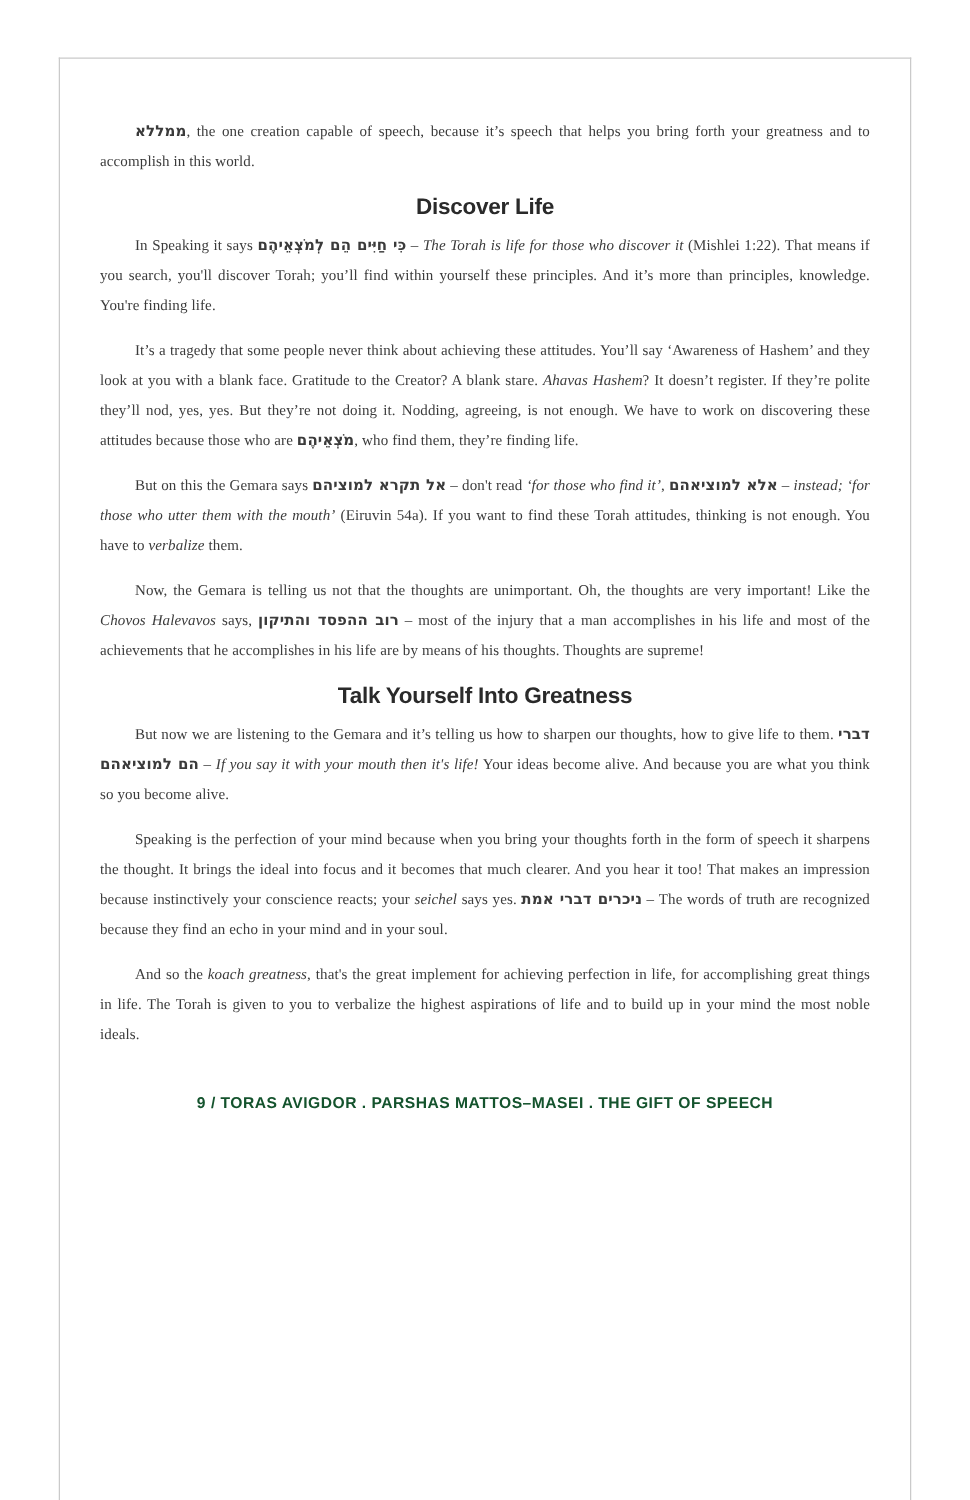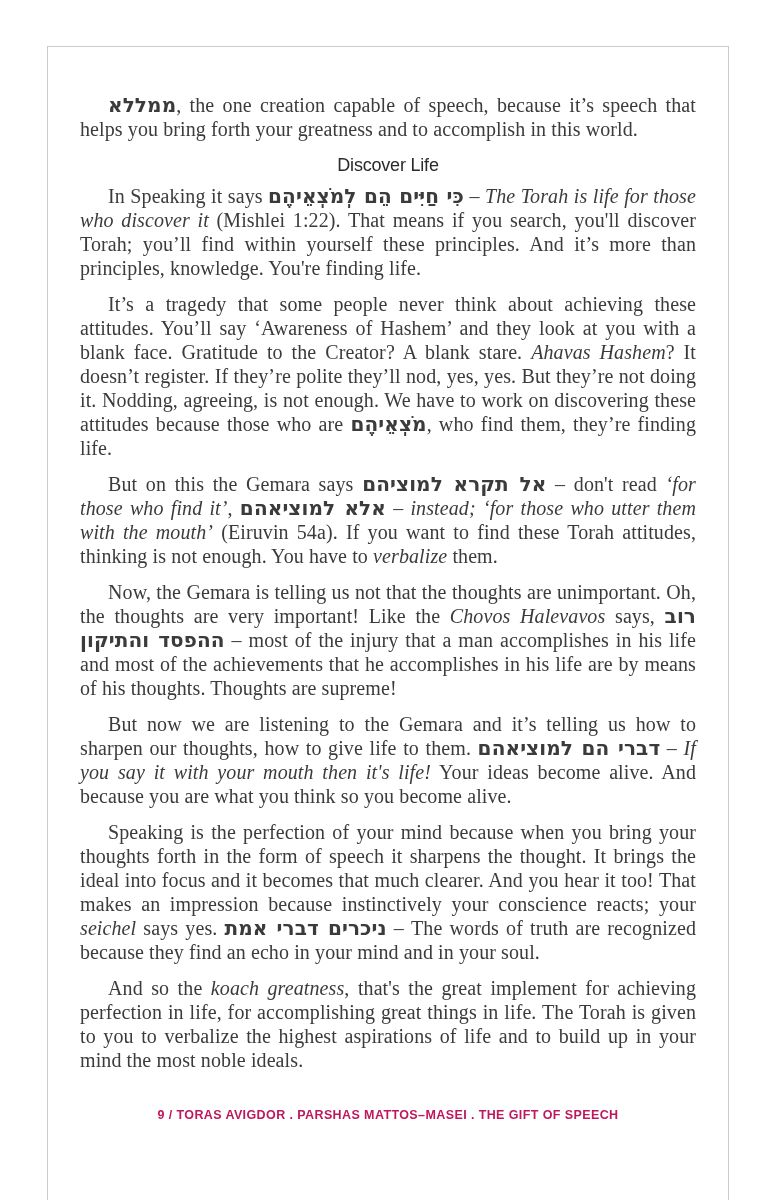--- a/index.html
+++ b/index.html
@@ -13,65 +13,66 @@
     width: 682px;
     height: 1220px;              
     margin: 46px auto 0;
     background: #ffffff;
     border: 1px solid #cacaca;
     border-bottom: none;
     padding: 46px 32px 0;
   }
   .content { width: 616px; }
   .content p {
-    font-size: 20px;
+    font-size: 12px;
     line-height: 24px;
     color: #3b3b3b;
     text-align: justify;
     text-indent: 28px;
     margin-bottom: 12px;
     letter-spacing: 0.1px;
   }
   .content p span.i { font-style: italic; }
   .content p span.he {
     font-weight: 700;
     font-family: "DejaVu Serif", "DejaVu Sans", serif;
     unicode-bidi: embed;
   }
   .content .h {
     font-family: "Liberation Sans", sans-serif;
-    font-weight: 400;
+    font-weight: 700;
     font-size: 18px;
     line-height: 21px;
     letter-spacing: -0.2px;
     color: #2a2a2a;
     text-align: center;
     margin-top: 14px;
     margin-bottom: 8px;
   }
   .footer {
     margin-top: 36px;
     text-align: center;
     font-family: "Liberation Sans", sans-serif;
     font-weight: 700;
     font-size: 12.5px;
     letter-spacing: 0.4px;
-    color: #be185d;
+    color: #14532d;
   }
 </style>
 </head>
 <body>
 
 <div class="page">
   <div class="content">
 
   <p><span class="he">ממללא</span><span class="n">, the one creation capable of speech, because it’s speech that helps you bring forth your greatness and to accomplish in this world.</span></p>
       <div class="h">Discover Life</div>
       <p><span class="n">In Speaking it says </span><span class="he">כִּי חַיִּים הֵם לְמֹצְאֵיהֶם</span><span class="n"> – </span><span class="i">The Torah is life for those who discover it</span><span class="n"> (Mishlei 1:22). That means if you search, you'll discover Torah; you’ll find within yourself these principles. And it’s more than principles, knowledge. You're finding life.</span></p>
       <p><span class="n">It’s a tragedy that some people never think about achieving these attitudes. You’ll say ‘Awareness of Hashem’ and they look at you with a blank face. Gratitude to the Creator? A blank stare. </span><span class="i">Ahavas Hashem</span><span class="n">? It doesn’t register. If they’re polite they’ll nod, yes, yes. But they’re not doing it. Nodding, agreeing, is not enough. We have to work on discovering these attitudes because those who are </span><span class="he">מֹצְאֵיהֶם</span><span class="n">, who find them, they’re finding life.</span></p>
       <p><span class="n">But on this the Gemara says </span><span class="he">אל תקרא למוציהם</span><span class="n"> – don't read </span><span class="i">‘for those who find it’</span><span class="n">, </span><span class="he">אלא למוציאהם</span><span class="n"> – </span><span class="i">instead; ‘for those who utter them with the mouth’</span><span class="n"> (Eiruvin 54a). If you want to find these Torah attitudes, thinking is not enough. You have to </span><span class="i">verbalize</span><span class="n"> them.</span></p>
       <p><span class="n">Now, the Gemara is telling us not that the thoughts are unimportant. Oh, the thoughts are very important! Like the </span><span class="i">Chovos Halevavos</span><span class="n"> says, </span><span class="he">רוב ההפסד והתיקון</span><span class="n"> – most of the injury that a man accomplishes in his life and most of the achievements that he accomplishes in his life are by means of his thoughts. Thoughts are supreme!</span></p>
+      <div class="h">Talk Yourself Into Greatness</div>
       <p><span class="n">But now we are listening to the Gemara and it’s telling us how to sharpen our thoughts, how to give life to them. </span><span class="he">דברי הם למוציאהם</span><span class="n"> – </span><span class="i">If you say it with your mouth then it's life!</span><span class="n"> Your ideas become alive. And because you are what you think so you become alive.</span></p>
       <p><span class="n">Speaking is the perfection of your mind because when you bring your thoughts forth in the form of speech it sharpens the thought. It brings the ideal into focus and it becomes that much clearer. And you hear it too! That makes an impression because instinctively your conscience reacts; your </span><span class="i">seichel</span><span class="n"> says yes. </span><span class="he">ניכרים דברי אמת</span><span class="n"> – The words of truth are recognized because they find an echo in your mind and in your soul.</span></p>
       <p><span class="n">And so the </span><span class="i">koach greatness</span><span class="n">, that's the great implement for achieving perfection in life, for accomplishing great things in life. The Torah is given to you to verbalize the highest aspirations of life and to build up in your mind the most noble ideals.</span></p>
     </div>
   <div class="footer">9 / TORAS AVIGDOR . PARSHAS MATTOS–MASEI . THE GIFT OF SPEECH</div>
 </div>
 
 </body></html>

